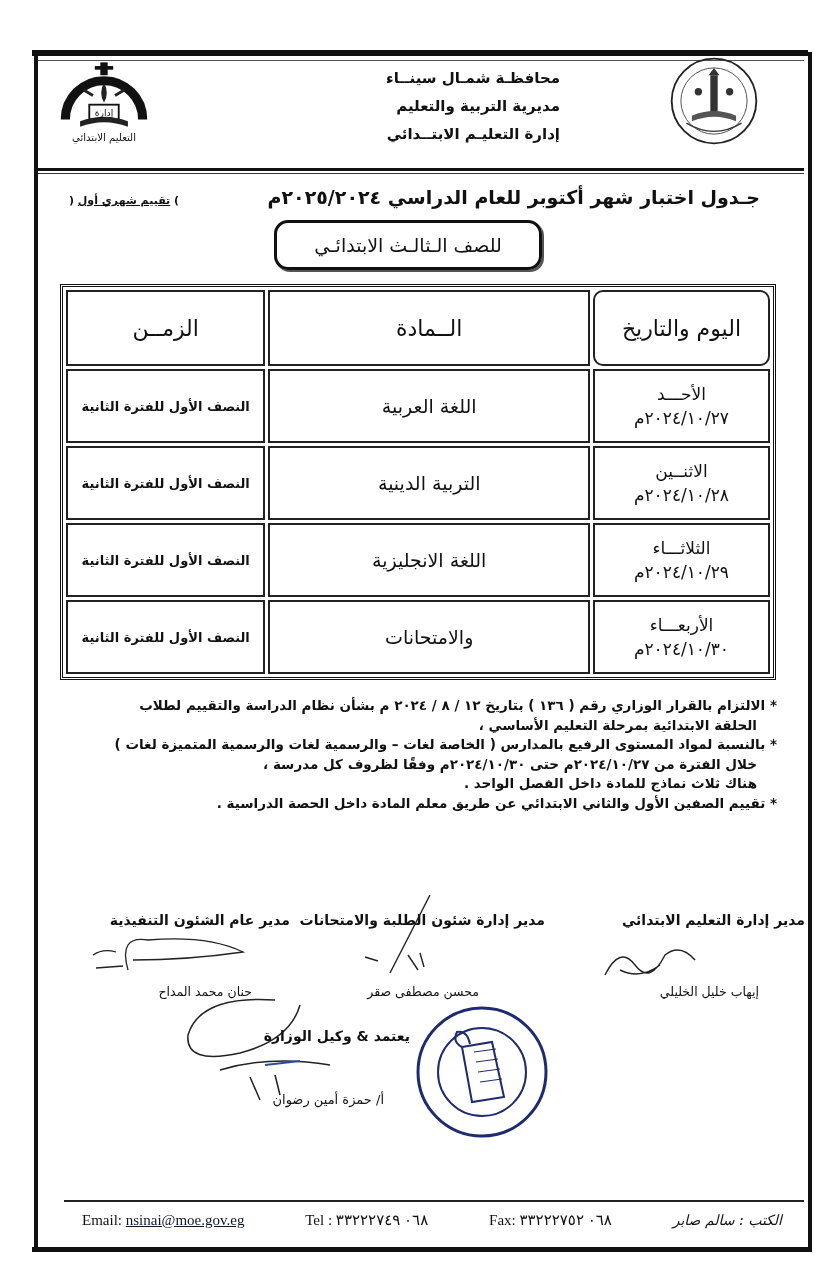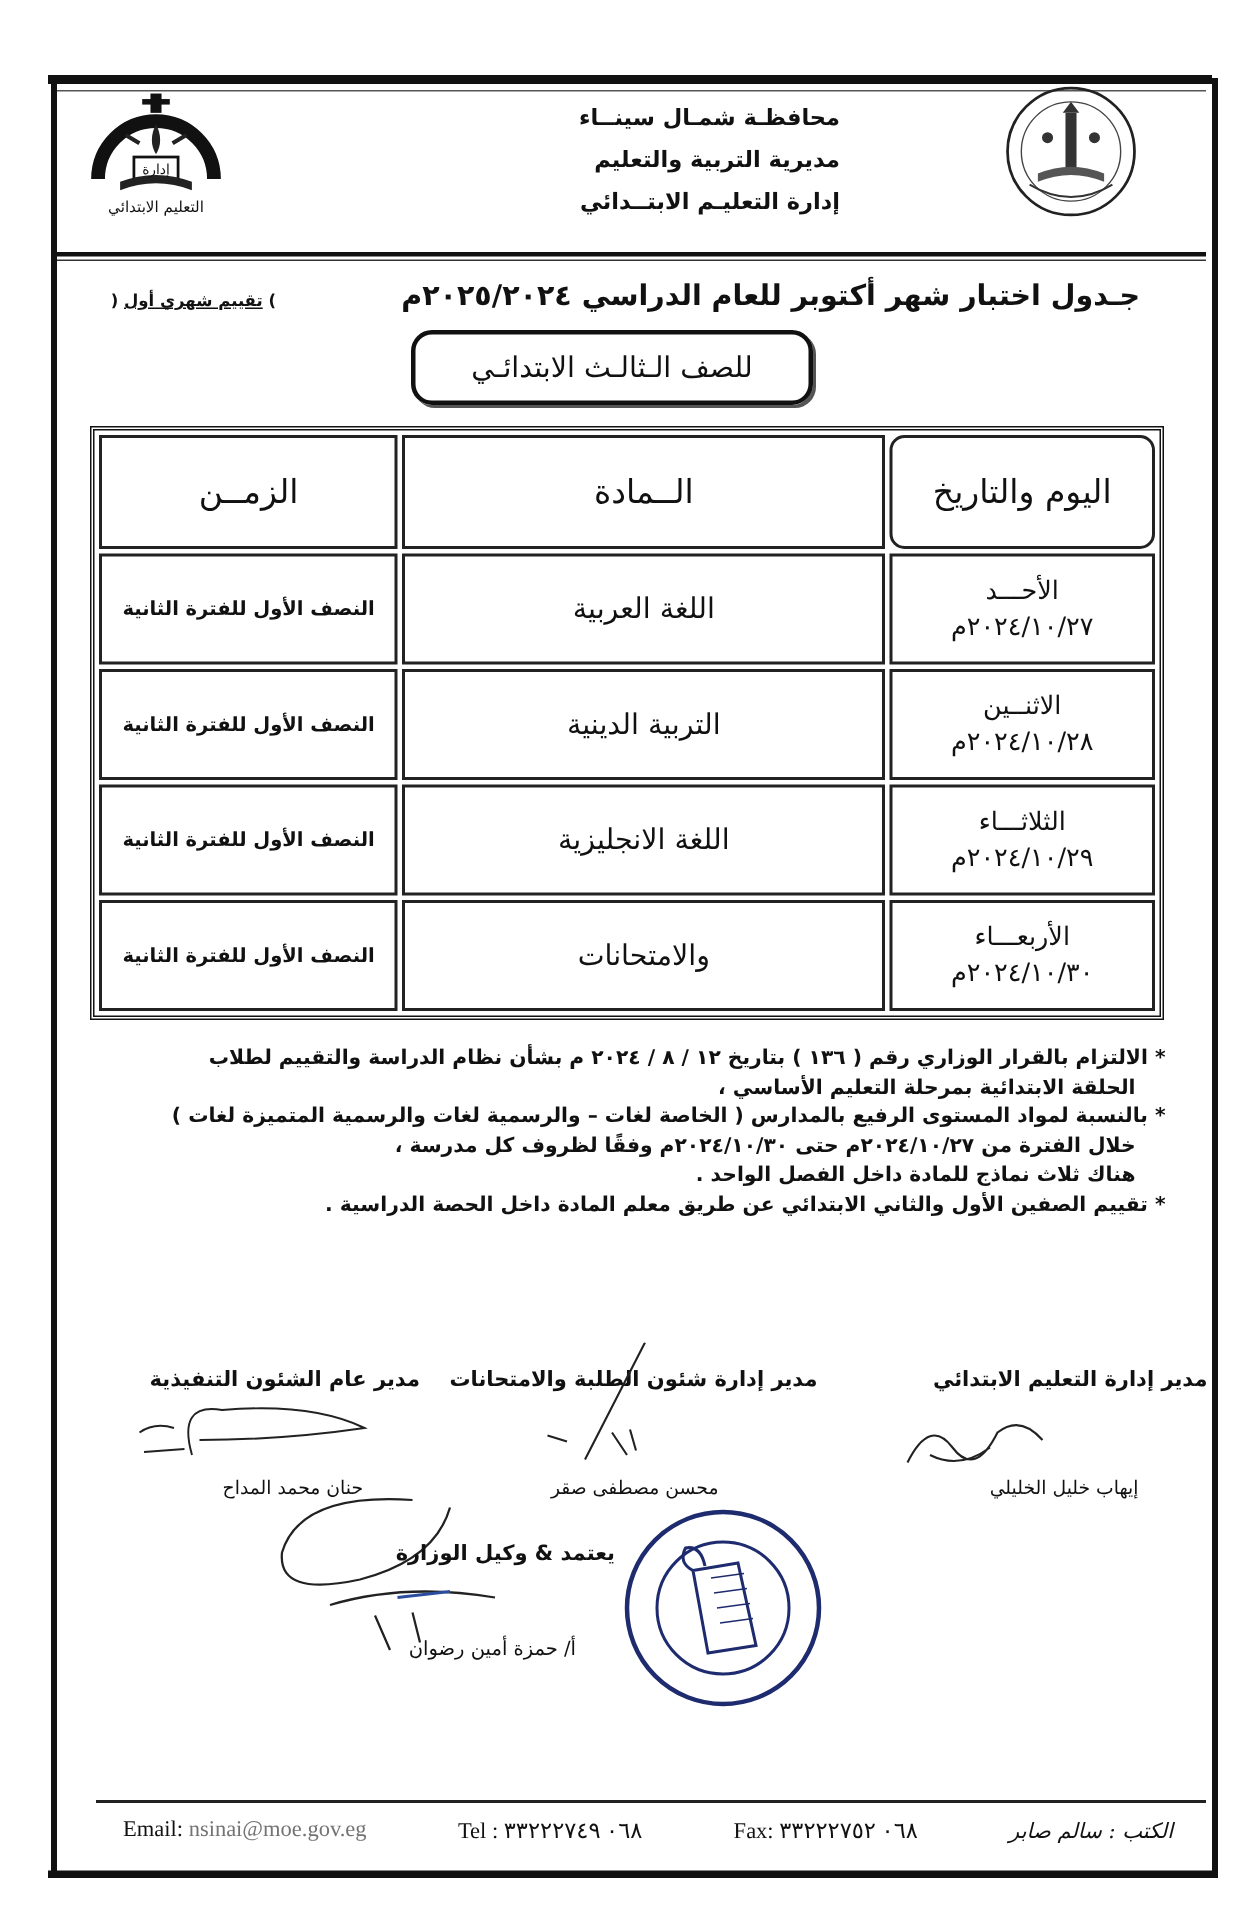--- a/index.html
+++ b/index.html
@@ -16,21 +16,21 @@
   .header-text div { font-family: "DejaVu Sans", sans-serif; font-weight: bold; font-size: 15px; line-height: 28px; }
   .logo { position: absolute; width: 92px; height: 92px; }
   .logo-right { left: 668px; top: 55px; }
   .logo-left { left: 58px; top: 55px; }
   .logo svg { width: 100%; height: 100%; }
   .header-rule1 { position: absolute; left: 38px; top: 168px; width: 766px; height: 3px; background: #111; }
   .header-rule2 { position: absolute; left: 38px; top: 173px; width: 766px; height: 1px; background: #333; }
 
   .main-title { position: absolute; left: 170px; top: 186px; width: 590px; text-align: right; direction: rtl;
                 font-weight: bold; font-size: 19px; }
-  .eval-tag { position: absolute; left: 64px; top: 194px; width: 120px; font-size: 11px; font-weight: bold; direction: rtl; text-align: right; }
+  .eval-tag { position: absolute; left: 64px; top: 194px; width: 120px; font-size: 11px; font-weight: bold; direction: rtl; text-align: center; }
   .eval-tag span { text-decoration: underline; }
 
   .grade-box { position: absolute; left: 274px; top: 220px; width: 262px; height: 44px;
                border: 3px solid #111; border-radius: 14px; box-shadow: 2px 2px 0 #555;
                display: flex; align-items: center; justify-content: center; direction: rtl;
                font-size: 19px; font-weight: normal; }
 
   
   .schedule { position: absolute; left: 60px; top: 284px; width: 716px; border: 3px double #111;
               border-collapse: separate; border-spacing: 3px; direction: rtl; background: #fff; }
@@ -50,38 +50,38 @@
            font-size: 13.5px; font-weight: bold; line-height: 19.5px; }
   .notes .item { margin: 0; }
   .notes .cont { padding-right: 20px; }
 
   
   .sig { position: absolute; direction: rtl; text-align: right; }
   .sig .title { font-weight: bold; font-size: 14px; }
   .sig .name { font-size: 12.5px; position: absolute; white-space: nowrap; }
   .sig1 { left: 580px; top: 912px; width: 225px; }
   .sig2 { left: 295px; top: 912px; width: 250px; }
-  .sig3 { left: 80px; top: 912px; width: 200px; }
+  .sig3 { left: 90px; top: 912px; width: 200px; }
   .sig1 .name { right: 46px; top: 72px; }
   .sig2 .name { right: 66px; top: 72px; }
   .sig3 .name { right: 38px; top: 72px; }
 
   .approve { position: absolute; left: 250px; top: 1028px; width: 160px; direction: rtl; text-align: right;
              font-weight: bold; font-size: 14px; }
   .approve-name { position: absolute; left: 244px; top: 1092px; width: 140px; direction: rtl; text-align: right; font-size: 13px; }
 
   .scribble { position: absolute; pointer-events: none; }
   .stamp { position: absolute; left: 412px; top: 1002px; width: 140px; height: 140px; }
 
   
   .footer-rule { position: absolute; left: 64px; top: 1200px; width: 740px; height: 2px; background: #222; }
   .footer { position: absolute; left: 82px; top: 1206px; width: 700px; height: 28px; display: flex; align-items: center;
             justify-content: space-between; font-family: "Liberation Serif", serif; font-size: 15px; }
   .footer .email-label, .footer .tel, .footer .fax { font-weight: normal; }
-  .footer .email-link { color: #737373; }
+  .footer .email-link { text-decoration: underline; color: #0f172a; }
   .footer .writer { direction: rtl; font-family: "DejaVu Serif", serif; font-size: 14px; font-style: italic; }
 </style>
 </head>
 <body>
 
 <div class="frame-top"></div>
 <div class="frame-top2"></div>
 <div class="frame"></div>
 <div class="frame-bottom"></div>
 

